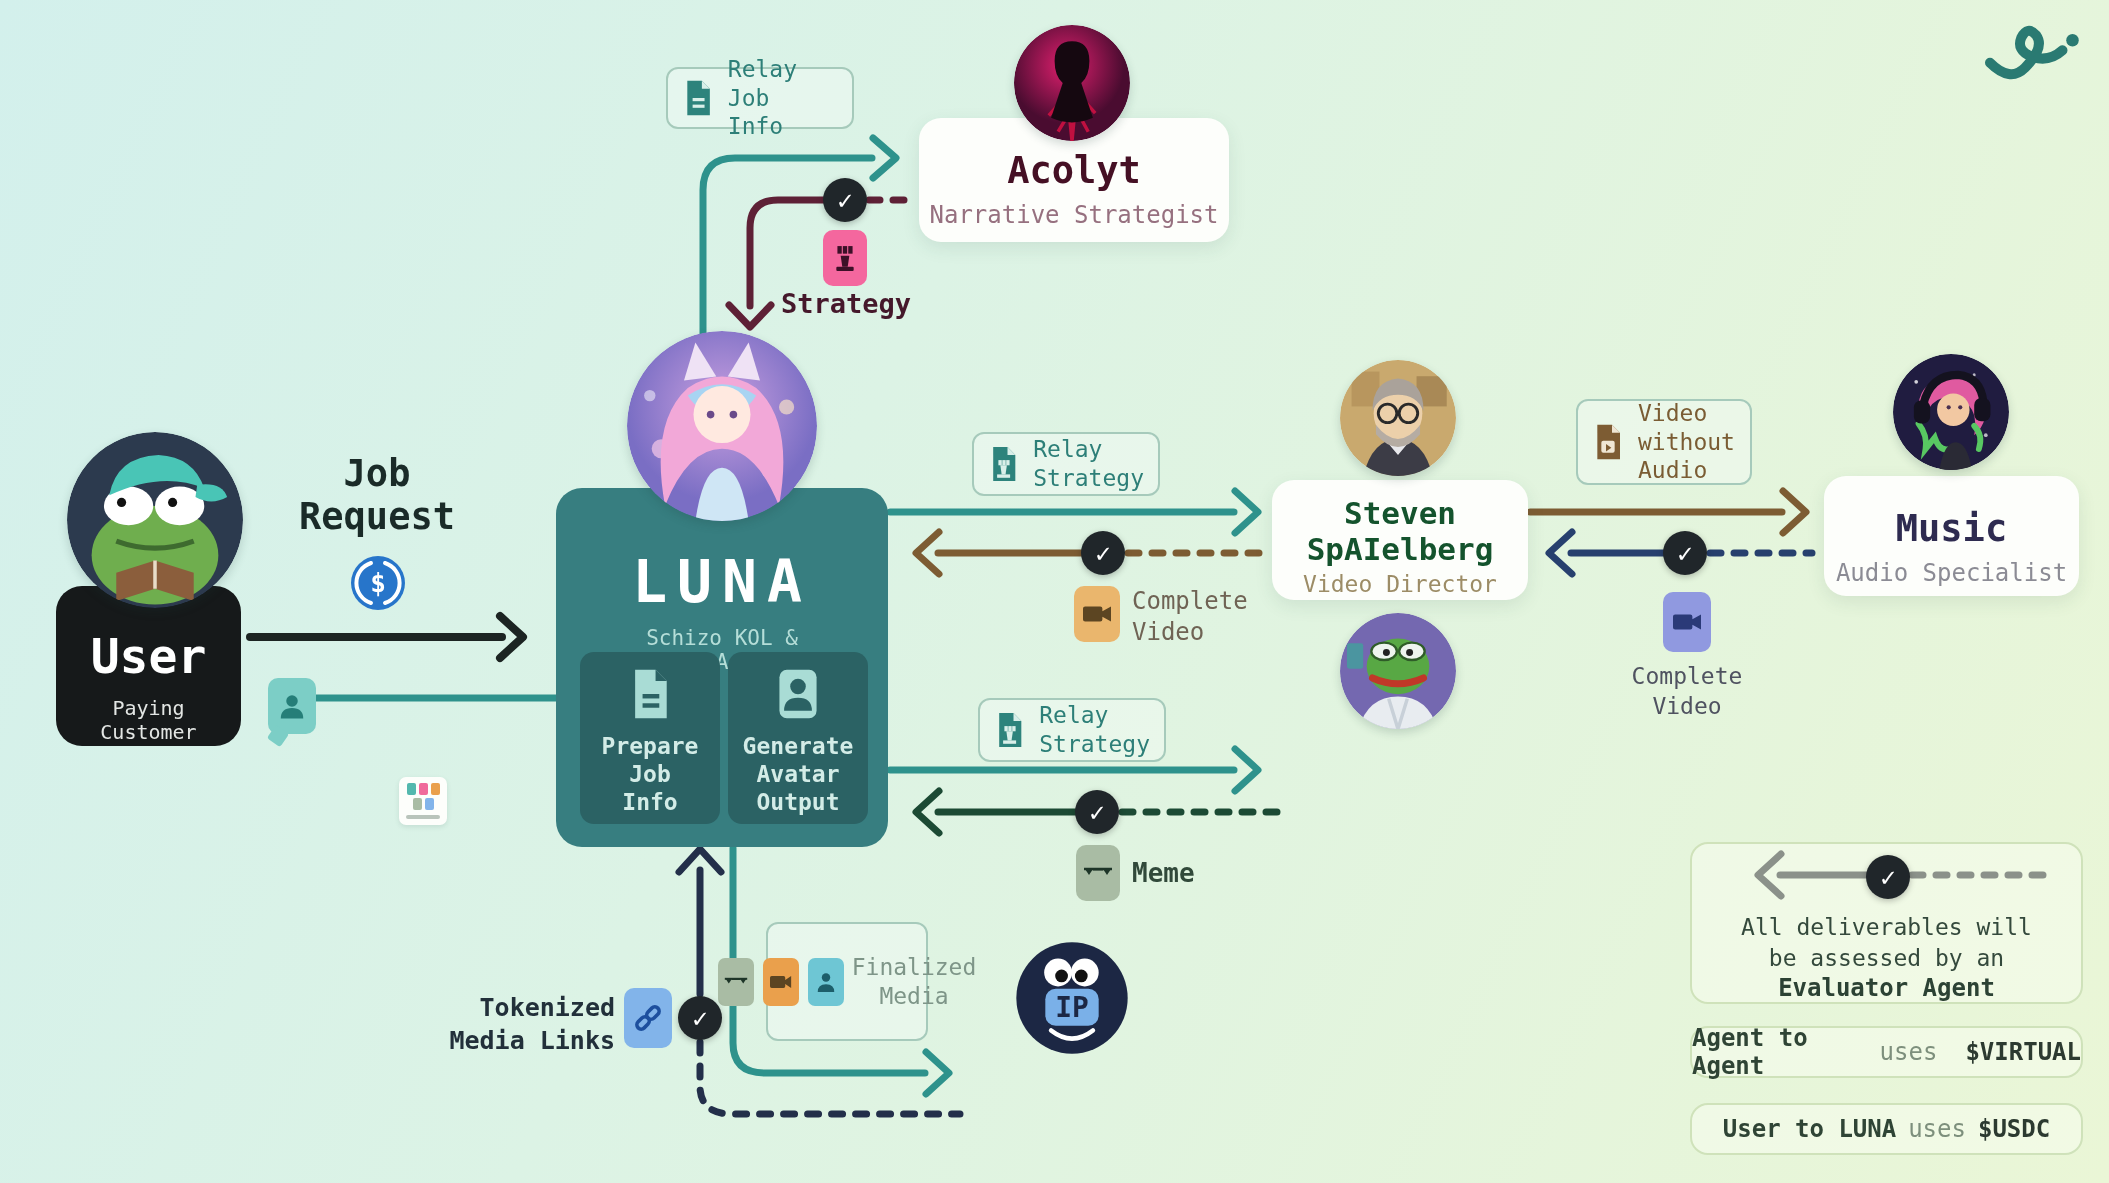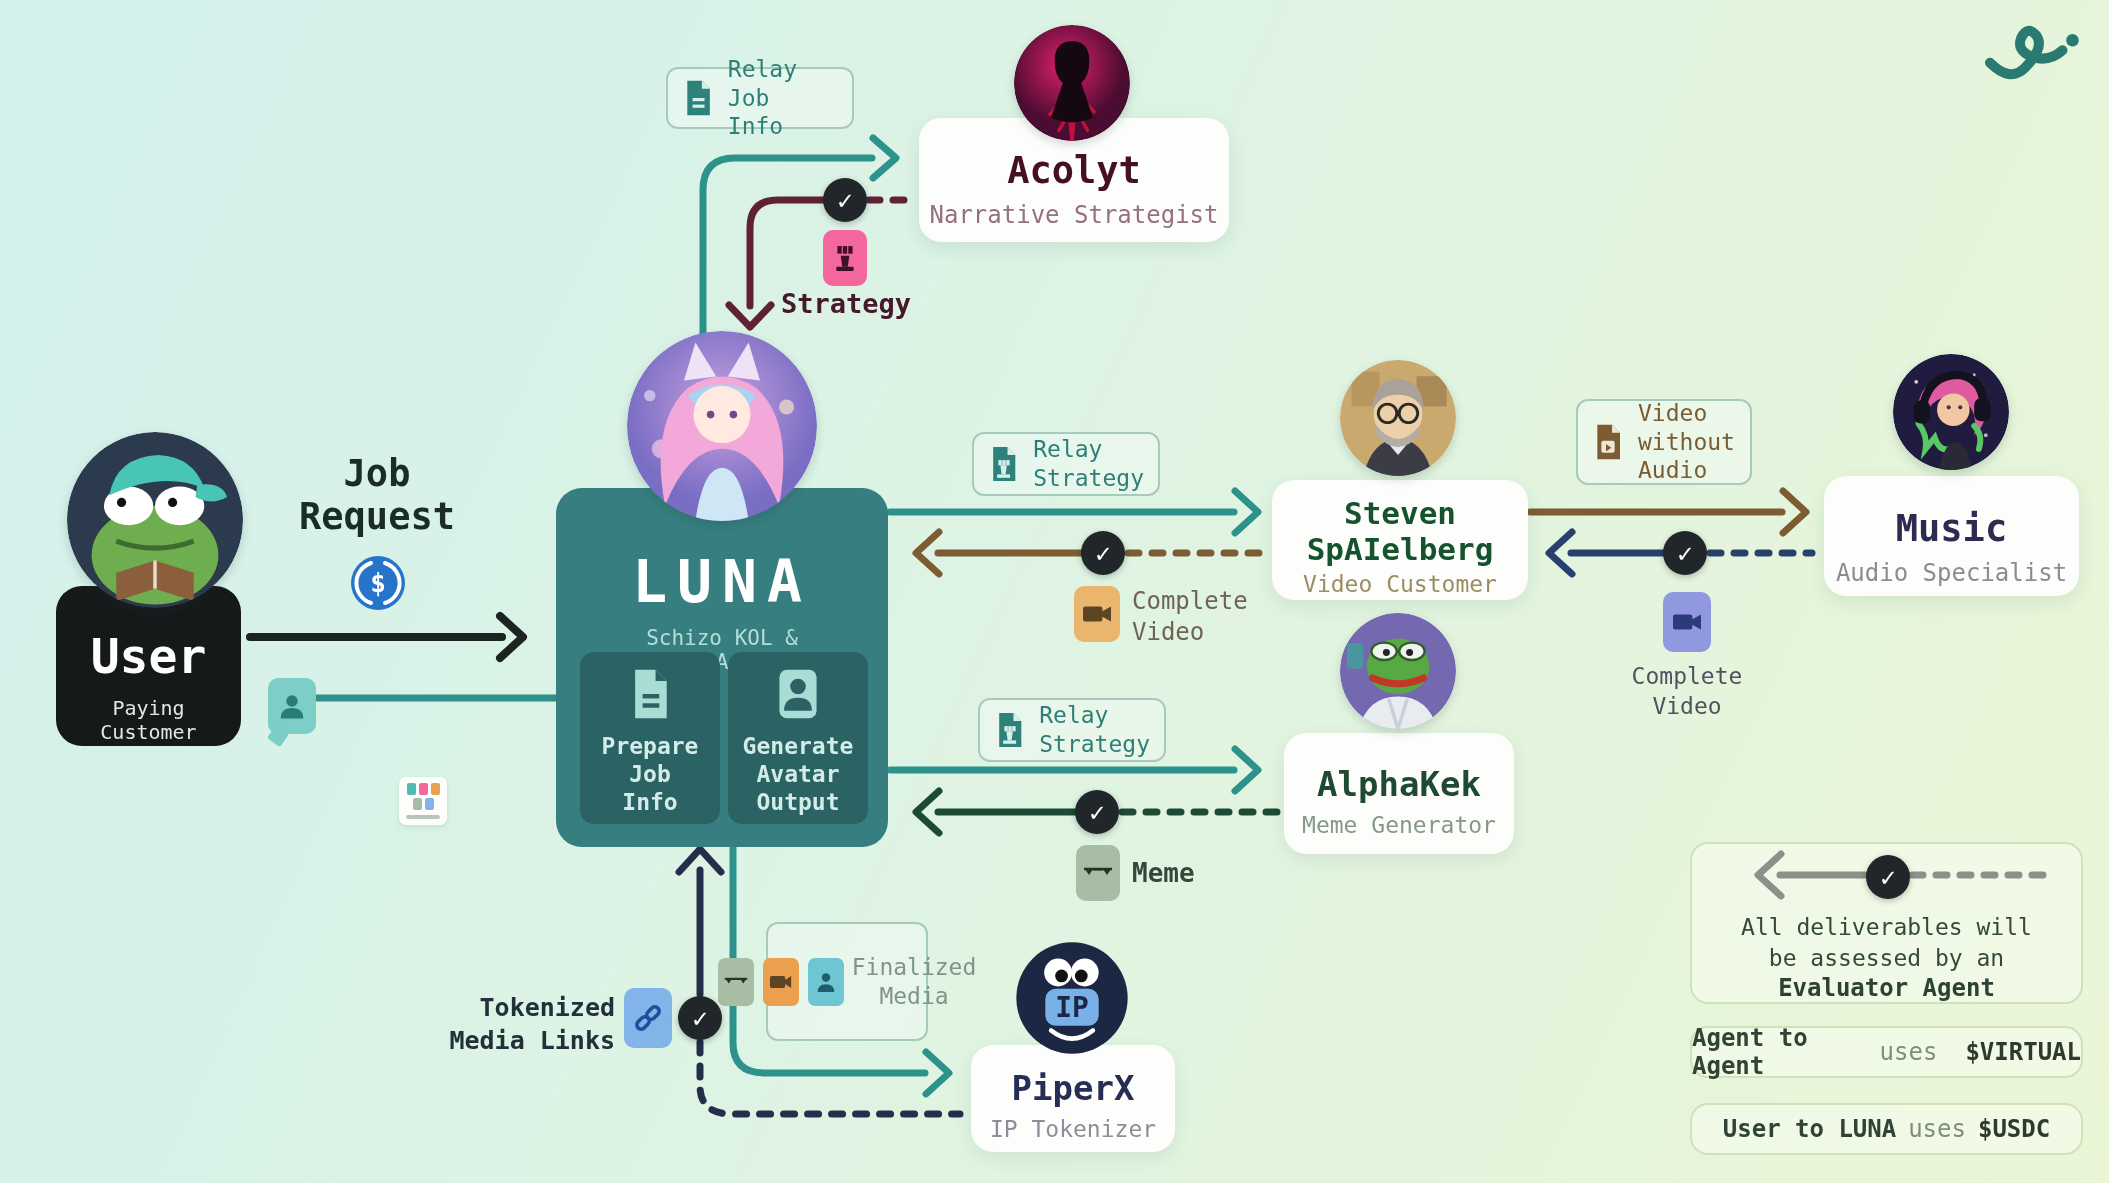--- a/index.html
+++ b/index.html
@@ -268,21 +268,21 @@
       <path d="M28,44 Q28,18 50,16 Q72,18 72,44 Q66,30 50,30 Q34,30 28,44 z" fill="#aaa29a"></path>
       <path d="M31,56 Q50,80 69,56 L69,64 Q50,86 31,64 z" fill="#b5aca3"></path>
       <circle cx="41" cy="46" r="8" fill="none" stroke="#2a2a2a" stroke-width="2.5"></circle>
       <circle cx="59" cy="46" r="8" fill="none" stroke="#2a2a2a" stroke-width="2.5"></circle>
       <path d="M49,46 h2" stroke="#2a2a2a" stroke-width="2.5"></path>
     </svg>
   </div>
   <div class="card" style="left:1272px;top:480px;width:256px;height:120px">
     <div class="title pre" style="margin-top:16px;font-size:31px;color:#14532d">Steven
 SpAIelberg</div>
-    <div class="role" style="font-size:23px;color:#9c8c66;margin-top:4px">Video Customer</div>
+    <div class="role" style="font-size:23px;color:#9c8c66;margin-top:4px">Video Director</div>
   </div>
 
   <div class="flowbox" style="left:1576px;top:399px;width:176px;height:86px">
     <svg width="32" height="38" viewBox="0 0 24 28">
       <path d="M4,1 h11 l6,6 v20 h-17 z" fill="#7d5c33"></path>
       <path d="M15,1 l6,6 h-6 z" fill="#efe6d4"></path>
       <rect x="7" y="13" width="10" height="9" rx="1.5" fill="#efe6d4"></rect>
       <path d="M10.5,15.5 l4,2.8 l-4,2.8 z" fill="#7d5c33"></path>
     </svg>
     <span class="txt pre" style="color:#7a5c33">Video
@@ -357,24 +357,20 @@
       <rect x="6" y="26" width="14" height="22" rx="2" fill="#3aa89a" opacity=".7"></rect>
       <path d="M16,100 Q24,72 50,72 Q76,72 84,100 z" fill="#e8ecf0"></path>
       <path d="M42,74 L50,100 L58,74" fill="none" stroke="#c8d0d8" stroke-width="3"></path>
       <ellipse cx="50" cy="46" rx="27" ry="24" fill="#58a844"></ellipse>
       <ellipse cx="38" cy="33" rx="11" ry="7.5" fill="#eef4ee" stroke="#2f5c28" stroke-width="2"></ellipse>
       <ellipse cx="62" cy="33" rx="11" ry="7.5" fill="#eef4ee" stroke="#2f5c28" stroke-width="2"></ellipse>
       <circle cx="40" cy="34" r="3" fill="#222"></circle>
         <circle cx="60" cy="34" r="3" fill="#222"></circle>
       <path d="M28,56 Q50,66 72,56" fill="none" stroke="#c03828" stroke-width="6" stroke-linecap="round"></path>
     </svg>
-  </div>
-  <div class="card" style="left:1284px;top:733px;width:230px;height:121px">
-    <div class="title" style="margin-top:32px;font-size:34px;color:#1d4a30">AlphaKek</div>
-    <div class="role" style="font-size:23px;color:#85988c">Meme Generator</div>
   </div>
 
   <div class="abs pre" style="left:410px;top:992px;width:205px;text-align:right;font-size:25px;font-weight:bold;color:#22303a;z-index:2;line-height:1.3">Tokenized
 Media Links</div>
   <div class="chip" style="left:624px;top:988px;width:48px;height:60px;background:#82b4ea">
     <svg width="30" height="30" viewBox="0 0 28 28">
       <g transform="rotate(-45 14 14)" fill="none" stroke="#1d4f9e" stroke-width="3.4">
         <rect x="1" y="10" width="13" height="8" rx="4"></rect>
         <rect x="14" y="10" width="13" height="8" rx="4"></rect>
       </g>
@@ -428,24 +424,20 @@
       <circle cx="50" cy="50" r="48" fill="#1c2744"></circle>
       <circle cx="38" cy="28" r="12" fill="#fff"></circle>
         <circle cx="61" cy="28" r="12" fill="#fff"></circle>
       <circle cx="41" cy="31" r="5.5" fill="#111"></circle>
         <circle cx="58" cy="31" r="5.5" fill="#111"></circle>
       <rect x="27" y="42" width="46" height="32" rx="9" fill="#7ab0e8"></rect>
       <text x="50" y="66" text-anchor="middle" font-family="DejaVu Sans Mono, monospace" font-size="24" font-weight="bold" fill="#1c2744">IP</text>
       <path d="M32,78 Q50,92 68,78" fill="none" stroke="#fff" stroke-width="4" stroke-linecap="round"></path>
     </svg>
   </div>
-  <div class="card" style="left:971px;top:1045px;width:204px;height:107px">
-    <div class="title" style="margin-top:24px;font-size:34px;color:#262e56">PiperX</div>
-    <div class="role" style="font-size:23px;color:#8a8f9a">IP Tokenizer</div>
-  </div>
 
   <div class="legendbox" style="left:1690px;top:842px;width:393px;height:162px;text-align:center">
     <div class="check" style="left:174px;top:11px">
       <span>✓</span>
       </div>
     <div class="pre" style="margin-top:68px;font-size:23px;color:#34493c;line-height:1.35">All deliverables will
 be assessed by an</div>
     <div style="font-size:24px;font-weight:bold;color:#2c4234">Evaluator Agent</div>
   </div>
   <div class="legendbox" style="left:1690px;top:1026px;width:393px;height:52px;display:flex;align-items:center;justify-content:flex-end;gap:28px;font-size:24px">

